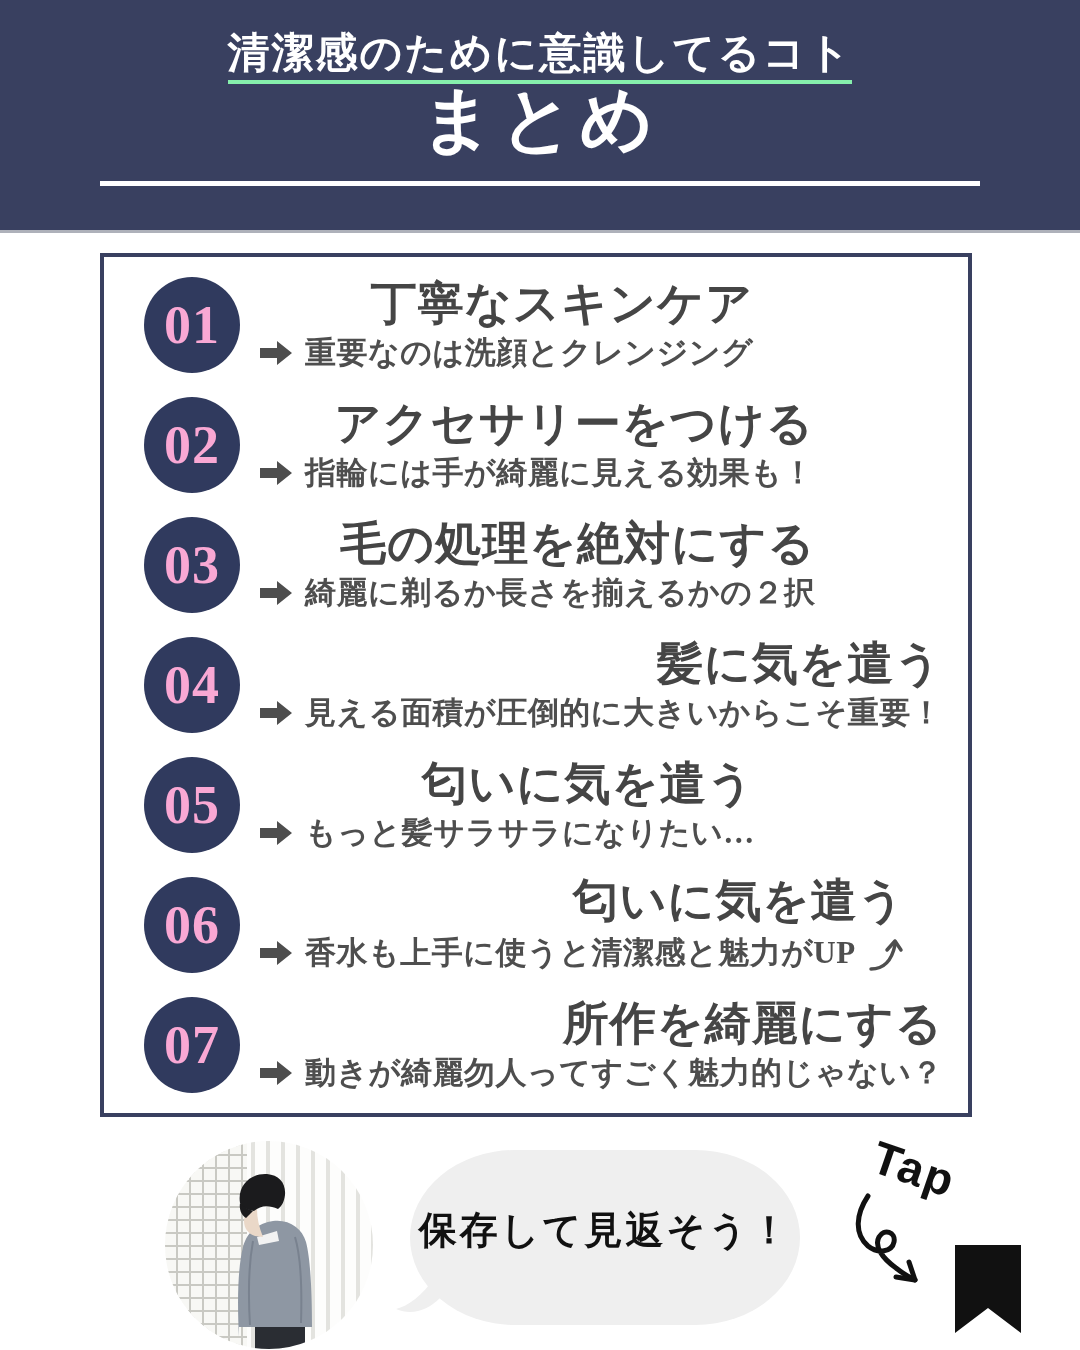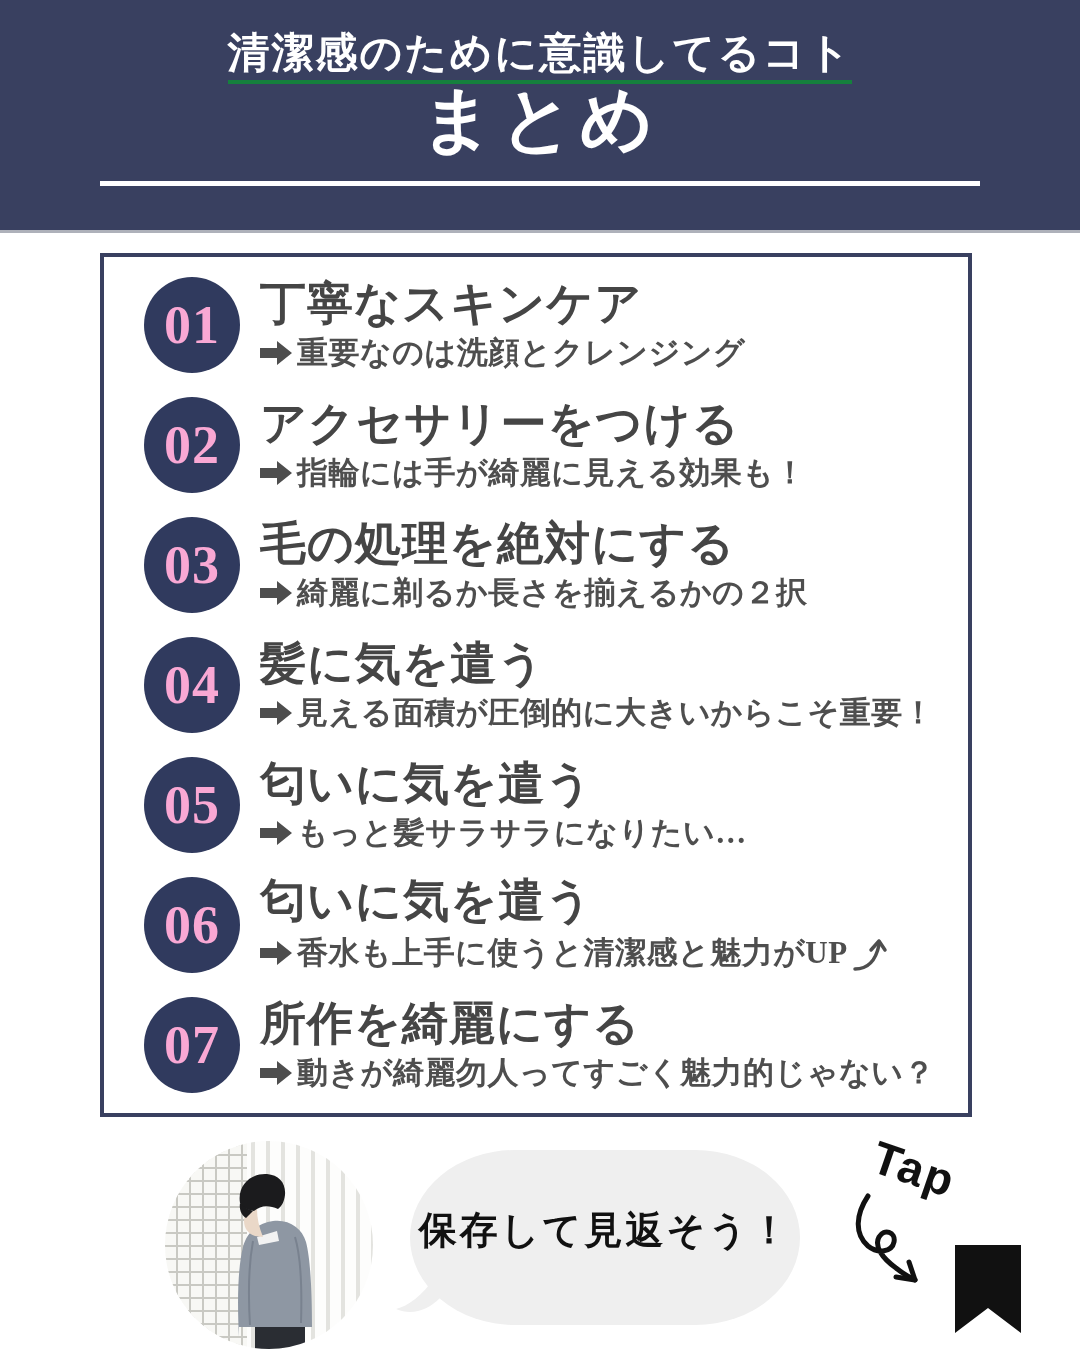--- a/index.html
+++ b/index.html
@@ -7,21 +7,21 @@
     position:relative;width:1080px;height:1350px;overflow:hidden;background:#ffffff;
     font-family:"Liberation Serif","DejaVu Serif",serif;
   }
   
   .header{
     position:absolute;left:0;top:0;width:1080px;height:230px;
     background:#394060;border-bottom:3px solid #aeb1ba;text-align:center;color:#ffffff;
   }
   .kicker{
     display:inline-block;margin-top:30px;font-size:42px;font-weight:bold;
-    letter-spacing:2px;border-bottom:4px solid #15803d;padding-bottom:4px;line-height:1.1;
+    letter-spacing:2px;border-bottom:4px solid #86efac;padding-bottom:4px;line-height:1.1;
   }
   .big-title{
     font-size:72px;font-weight:bold;line-height:1.0;margin-top:0px;letter-spacing:6px;
   }
   .header-rule{
     position:absolute;left:100px;top:181px;width:880px;height:5px;background:#ffffff;
   }
   
   .list-box{
     position:absolute;left:100px;top:253px;width:872px;height:864px;
@@ -30,27 +30,27 @@
   }
   .row{display:flex;align-items:center;height:120px;}
   .num-circle{
     flex:0 0 auto;width:96px;height:96px;border-radius:50%;background:#303a5e;
     display:flex;align-items:center;justify-content:center;margin-right:20px;
   }
   .num-circle span{
     color:#f9a8d4;font-size:54px;font-weight:bold;line-height:1;letter-spacing:1px;
     font-family:"Liberation Serif","DejaVu Serif",serif;
   }
-  .texts{display:flex;flex-direction:column;justify-content:center;}
+  .texts{display:flex;flex-direction:column;justify-content:center;text-align:right;}
   .item-title{
     font-size:46px;font-weight:bold;color:#454545;line-height:1.05;letter-spacing:1px;
   }
   .item-sub{
     display:flex;align-items:center;margin-top:7px;
-    font-size:31px;font-weight:bold;color:#4e4e4e;letter-spacing:0.5px;line-height:1.1;
+    font-size:31px;font-weight:bold;color:#4e4e4e;letter-spacing:0.5px;line-height:1.1;gap:8px;
   }
   .item-sub .bullet{flex:0 0 auto;margin-right:5px;display:inline-flex;}
   .item-sub .suffix{flex:0 0 auto;margin-left:4px;display:inline-flex;}
   
   .avatar{
     position:absolute;left:165px;top:1141px;width:208px;height:208px;border-radius:50%;
     overflow:hidden;background:repeating-linear-gradient(90deg,#fdfdfc 0px 11px,#e3e3df 11px 15px);
   }
   .avatar .grid{
     position:absolute;left:0;top:0;width:82px;height:100%;background-color:#f8f8f5;

